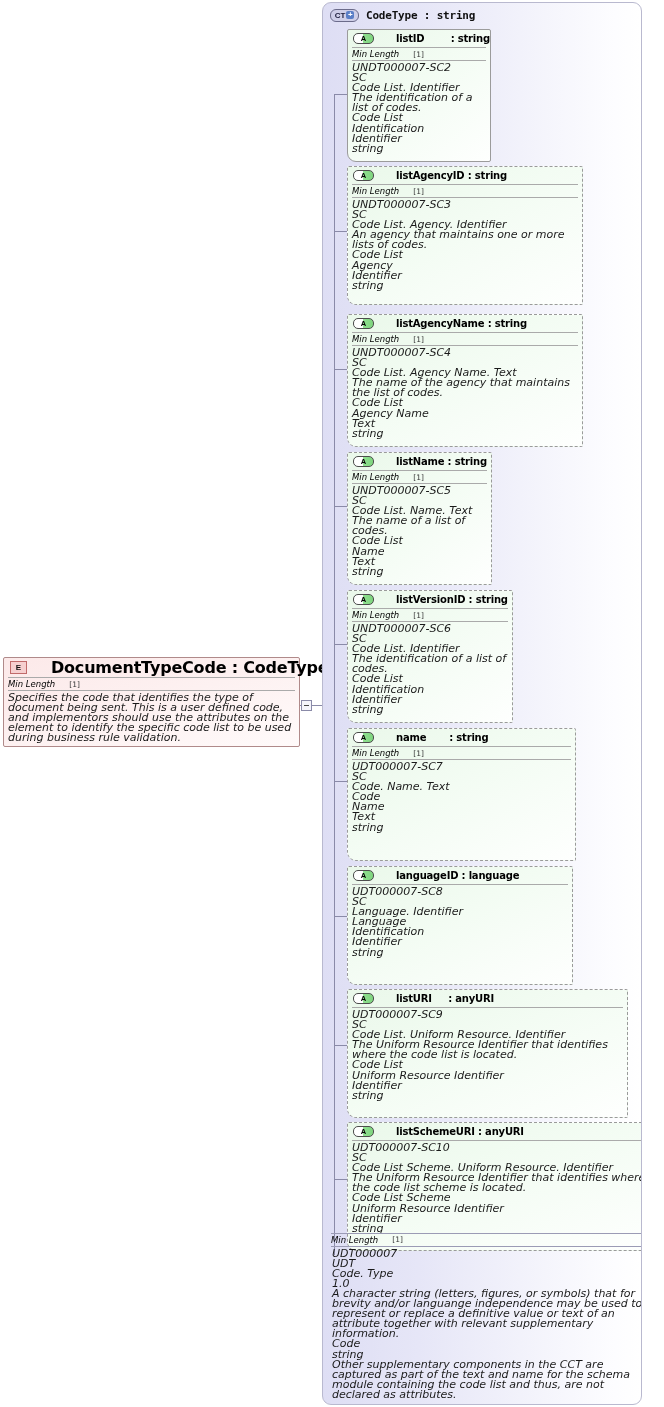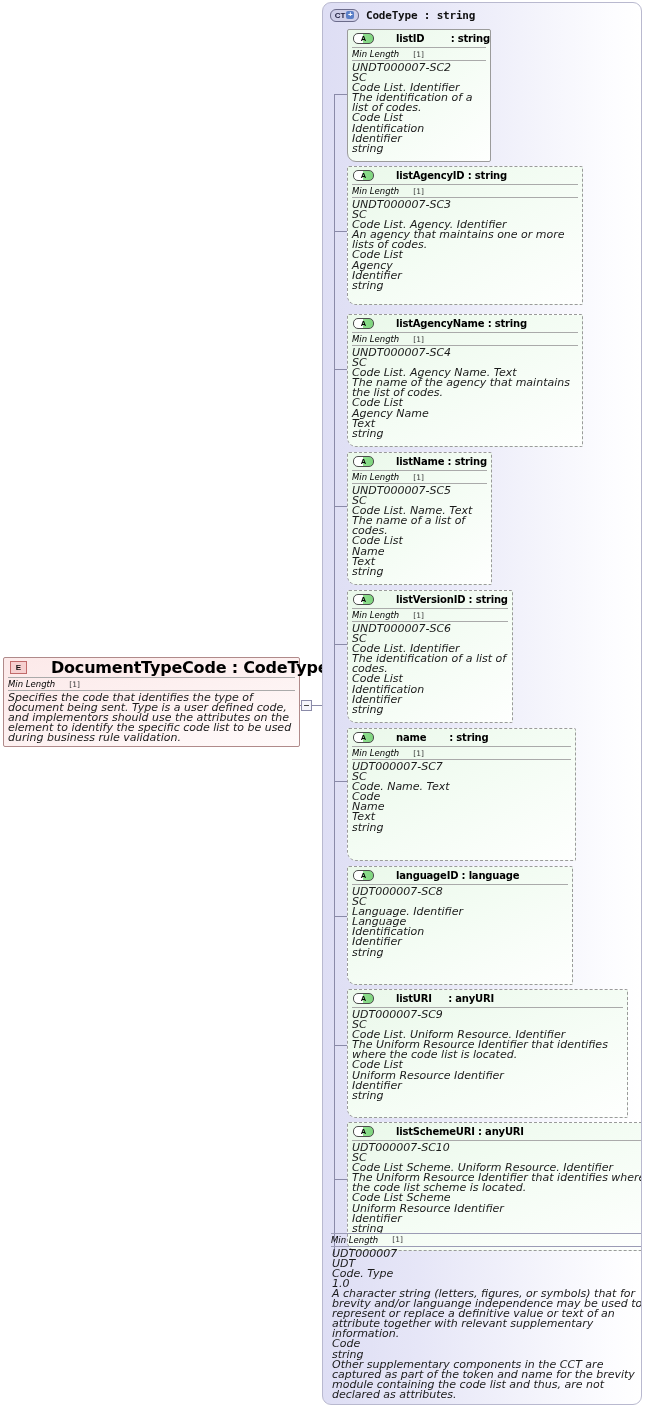--- a/index.html
+++ b/index.html
@@ -199,21 +199,21 @@
 <div id="element-box">
   <div class="attr-head">
     <span class="e-badge">E</span>
     <span class="attr-name">DocumentTypeCode : CodeType</span>
   </div>
   <div class="minlen-row">
     <span class="lbl">Min Length</span>
     <span class="card">[1]</span>
   </div>
   <div class="doc-lines">
-    <div>Specifies the code that identifies the type of document being sent. Type is a user defined code, and implementors should use the attributes on the element to identify the specific code list to be used during business rule validation.</div>
+    <div>Specifies the code that identifies the type of document being sent. This is a user defined code, and implementors should use the attributes on the element to identify the specific code list to be used during business rule validation.</div>
   </div>
 </div>
 
 <div id="conn-line"></div>
 <div id="conn-box">
     <span class="bar"></span>
   </div>
 
 <div id="ct-container">
 
@@ -420,17 +420,17 @@
       <span class="card">[1]</span>
     </div>
     <div class="doc-lines">
       <div>UDT000007</div>
       <div>UDT</div>
       <div>Code. Type</div>
       <div>1.0</div>
       <div>A character string (letters, figures, or symbols) that for brevity and/or languange independence may be used to represent or replace a definitive value or text of an attribute together with relevant supplementary information.</div>
       <div>Code</div>
       <div>string</div>
-      <div>Other supplementary components in the CCT are captured as part of the token and name for the brevity module containing the code list and thus, are not declared as attributes.</div>
+      <div>Other supplementary components in the CCT are captured as part of the text and name for the schema module containing the code list and thus, are not declared as attributes.</div>
     </div>
   </div>
 
 </div>
 
 </body></html>

